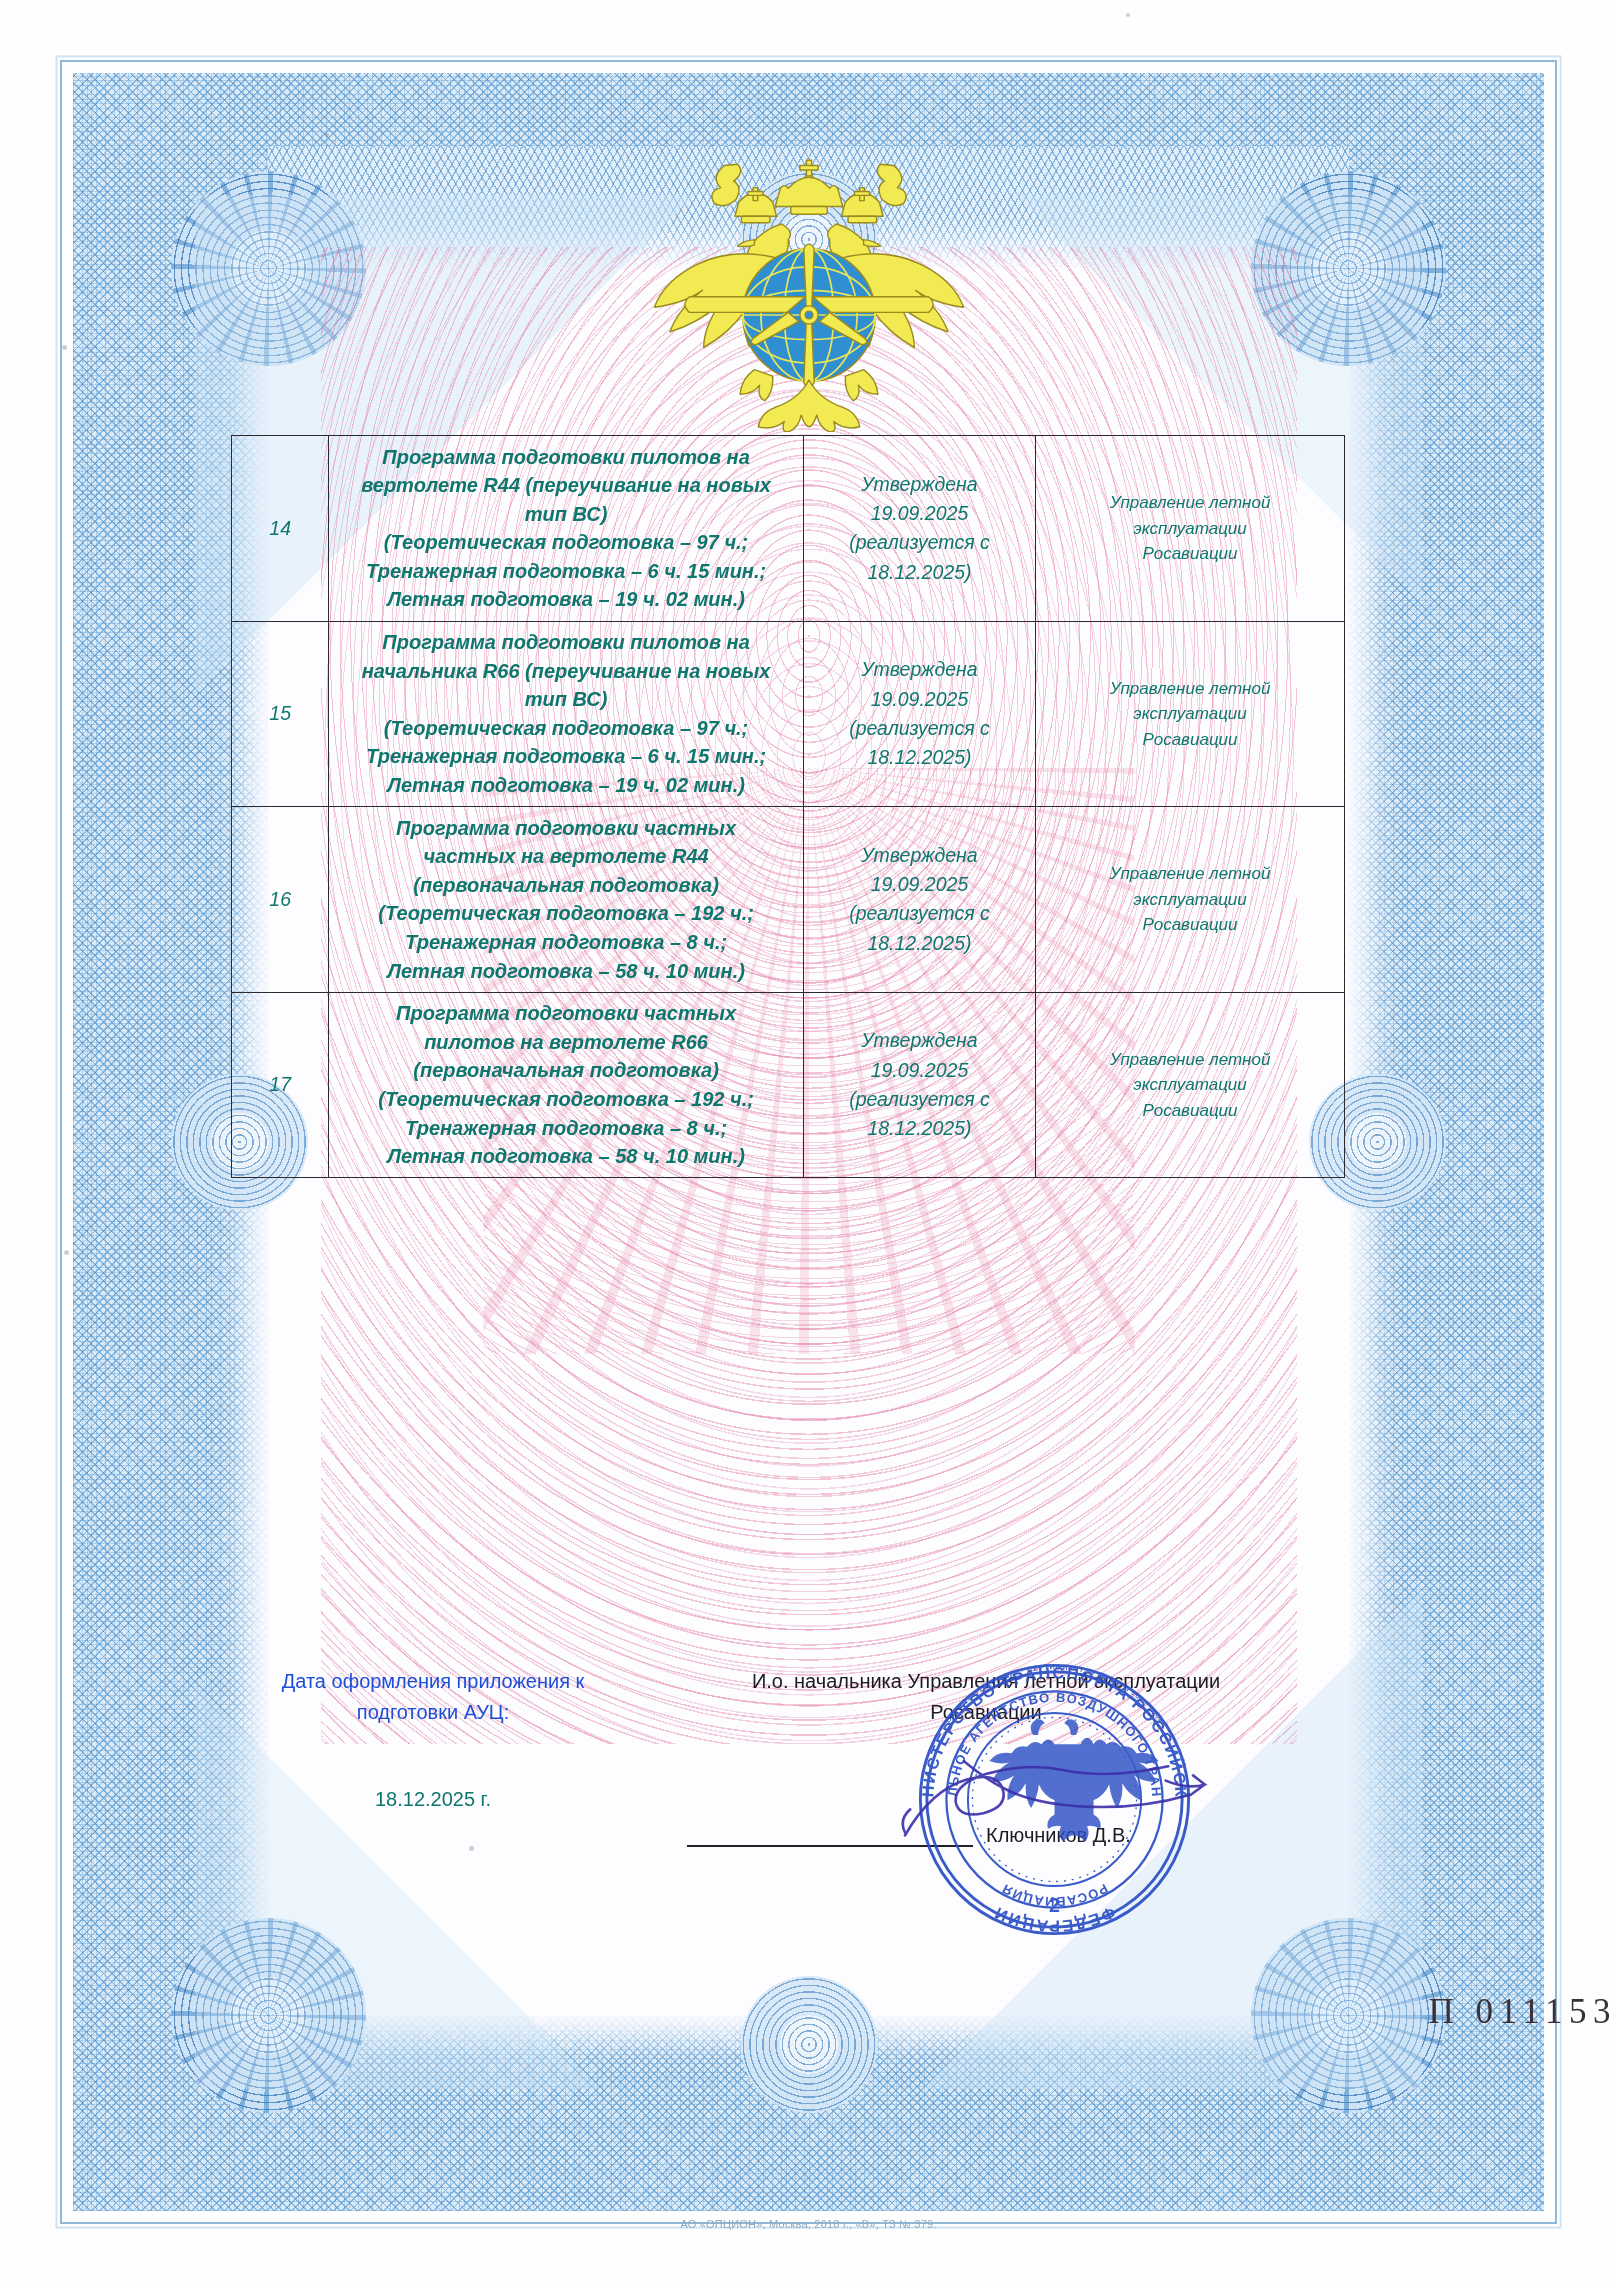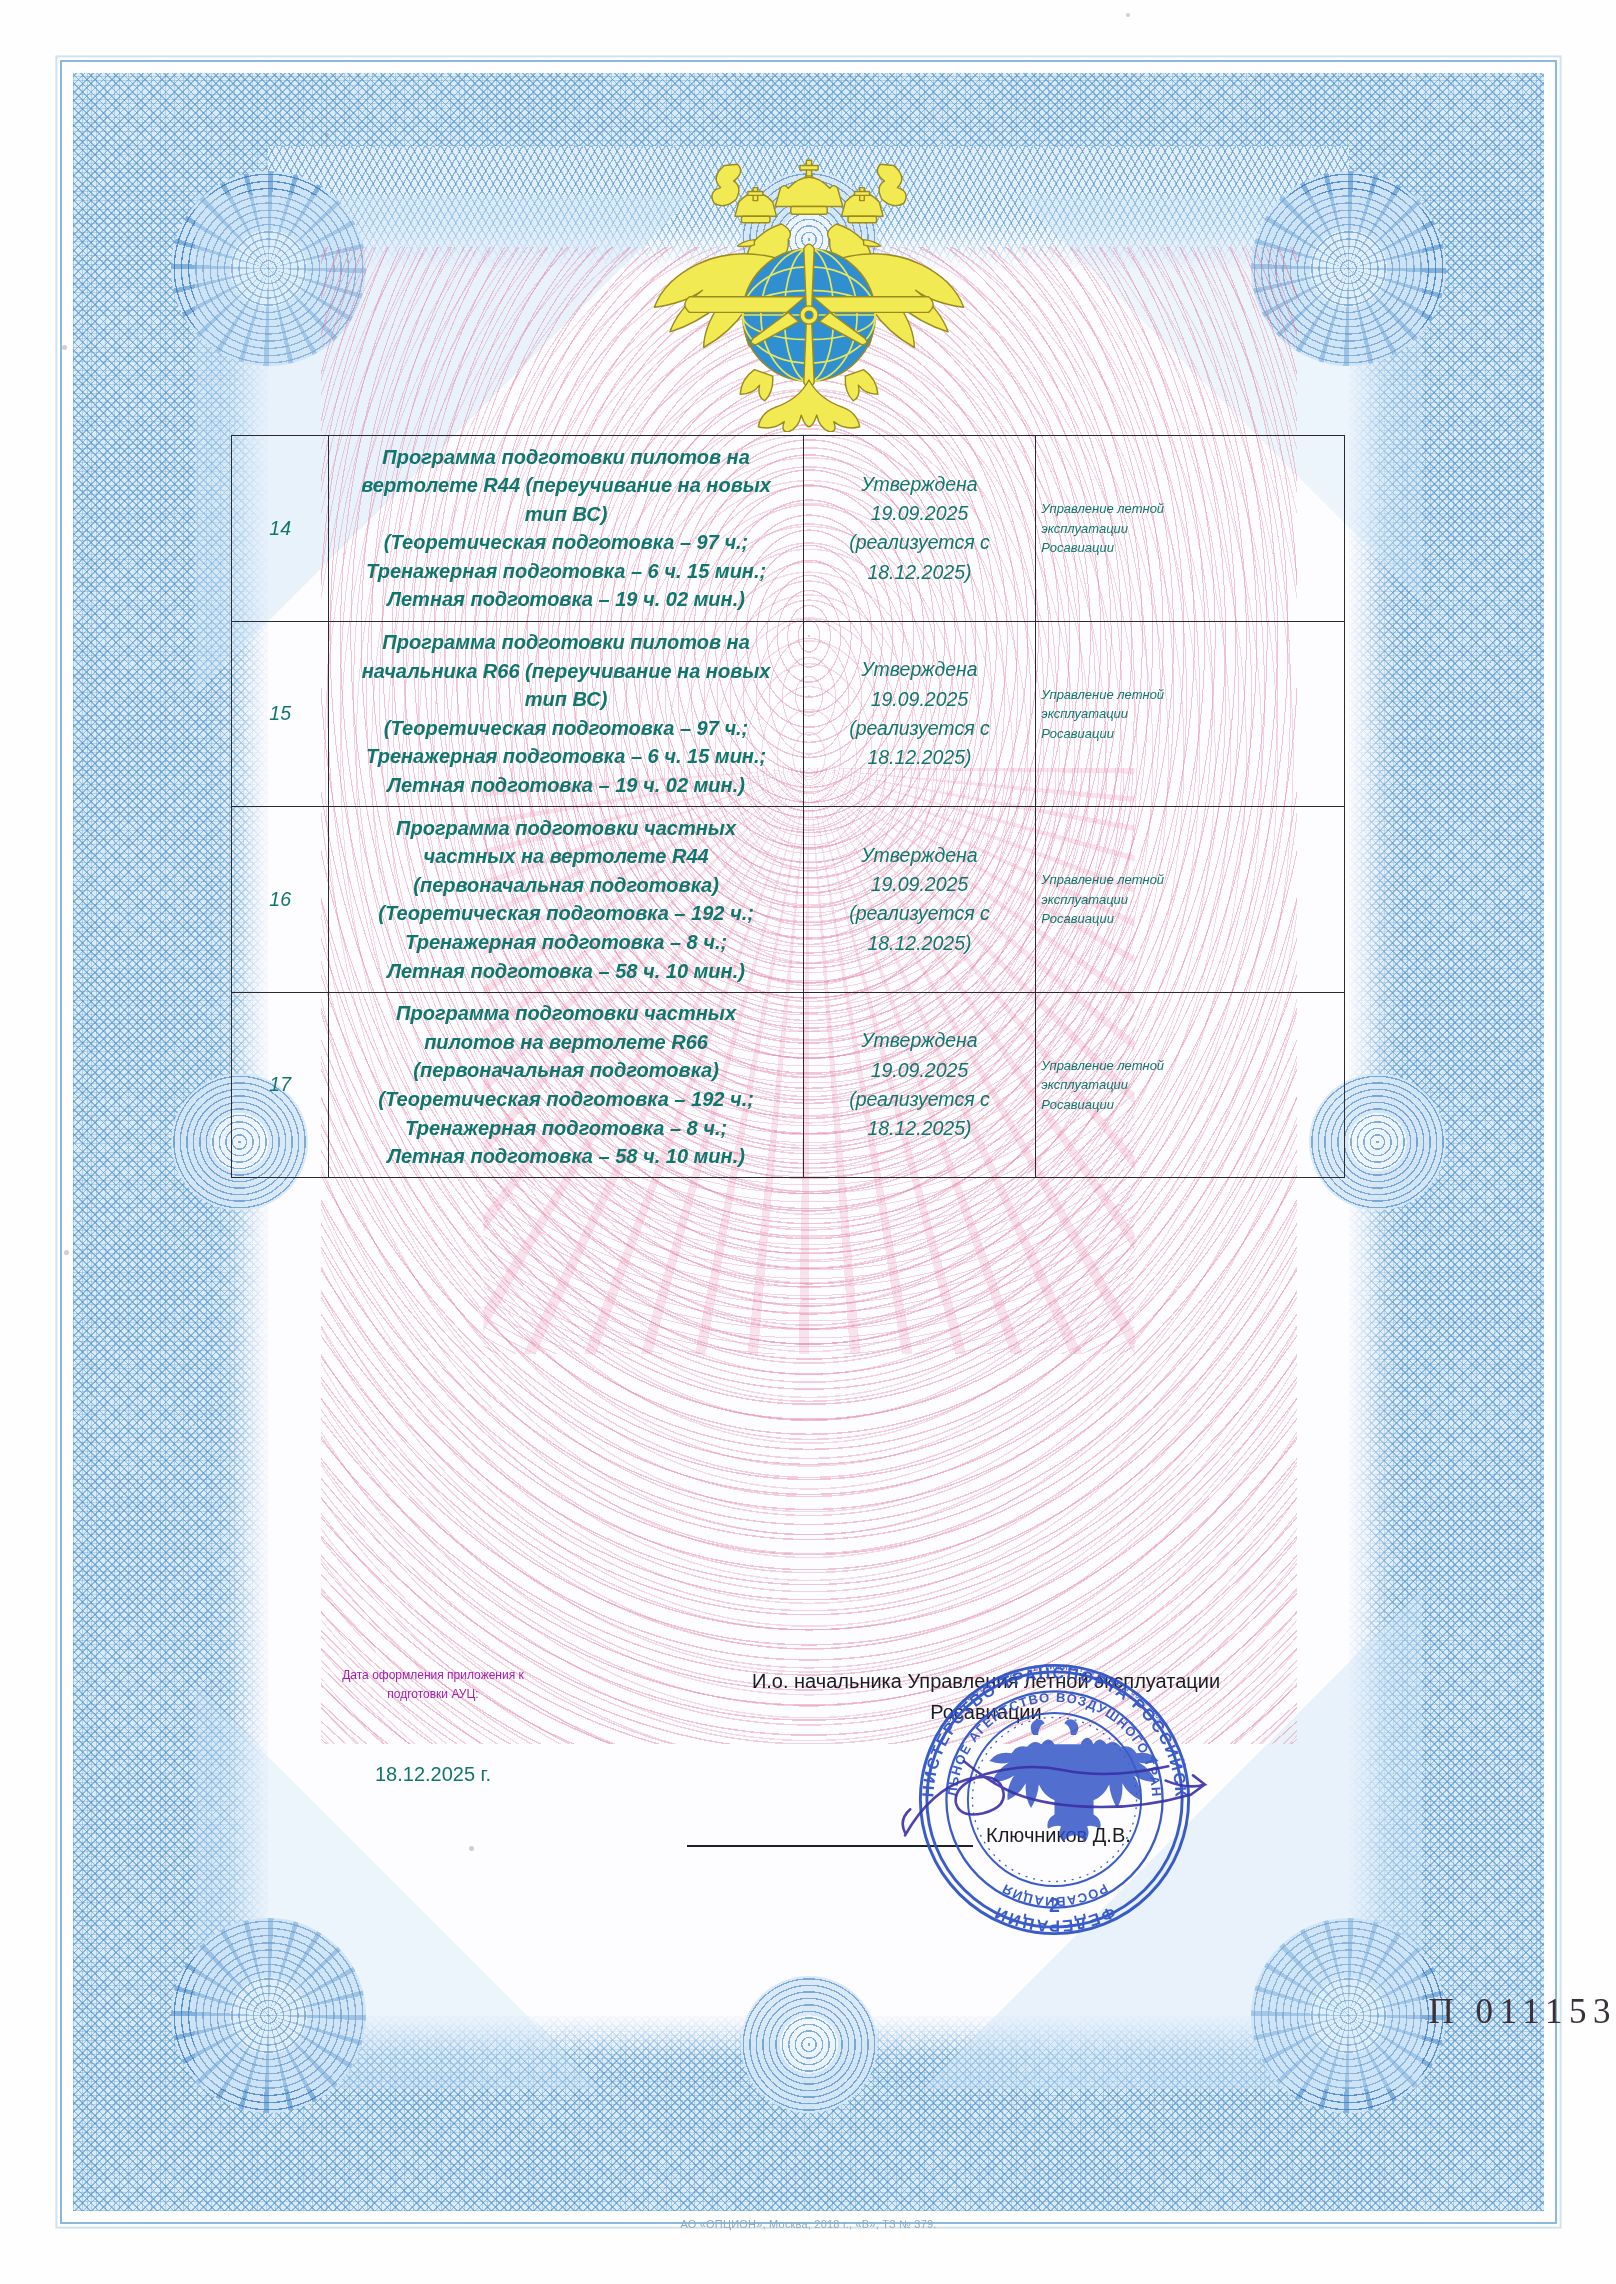--- a/index.html
+++ b/index.html
@@ -80,29 +80,29 @@
   .emblem svg{width:100%;height:100%;display:block}
 
   
   .tbl-wrap{position:absolute;left:231px;top:435px;width:1114px;}
   table.prog{border-collapse:collapse;width:100%;table-layout:fixed;}
   table.prog td{border:1.3px solid #2a2a30;vertical-align:middle;padding:6.5px 5.2px;
     font-style:italic;color:#0f766e;}
   .c-num{width:86px;text-align:center;font-size:19.5px;font-style:normal;}
   .c-name{width:463px;text-align:center;font-size:20px;line-height:1.43;font-weight:600;}
   .c-appr{width:221px;text-align:center;font-size:19.5px;line-height:1.5;}
-  .c-org{width:auto;text-align:left;font-size:13px;line-height:1.5;}
+  .c-org{width:auto;text-align:center;font-size:17px;line-height:1.5;}
   .c-name .ln{display:block}
   .c-appr .ln{display:block}
   .c-org .ln{display:block}
 
   
   .sig{position:absolute;left:231px;top:1666px;width:1114px;height:247px;}
   .sig-left{position:absolute;left:19.5px;top:0;width:365px;text-align:center;}
-  .sig-left .l1{font-size:12px;color:#a21caf;line-height:1.55;text-align:center;}
+  .sig-left .l1{font-size:20px;color:#1d4ed8;line-height:1.55;text-align:center;}
   .sig-left .date{margin-top:60px;font-size:20px;color:#0f766e;}
   .sig-right{position:absolute;left:410px;top:0;width:690px;text-align:center;}
   .sig-right .r1{font-size:20px;color:#1b1b22;line-height:1.55;white-space:nowrap;}
   .sig-right .r2{font-size:20px;color:#1b1b22;line-height:1.55;}
   .sig-line{position:absolute;left:456px;top:179px;width:286px;height:2px;background:#20202a;}
   .sig-name{position:absolute;left:755px;top:158px;font-size:20px;color:#1b1b22;}
 
   
   .stamp{position:absolute;left:908px;top:1653px;width:293px;height:293px;
     pointer-events:none;opacity:.92;}

